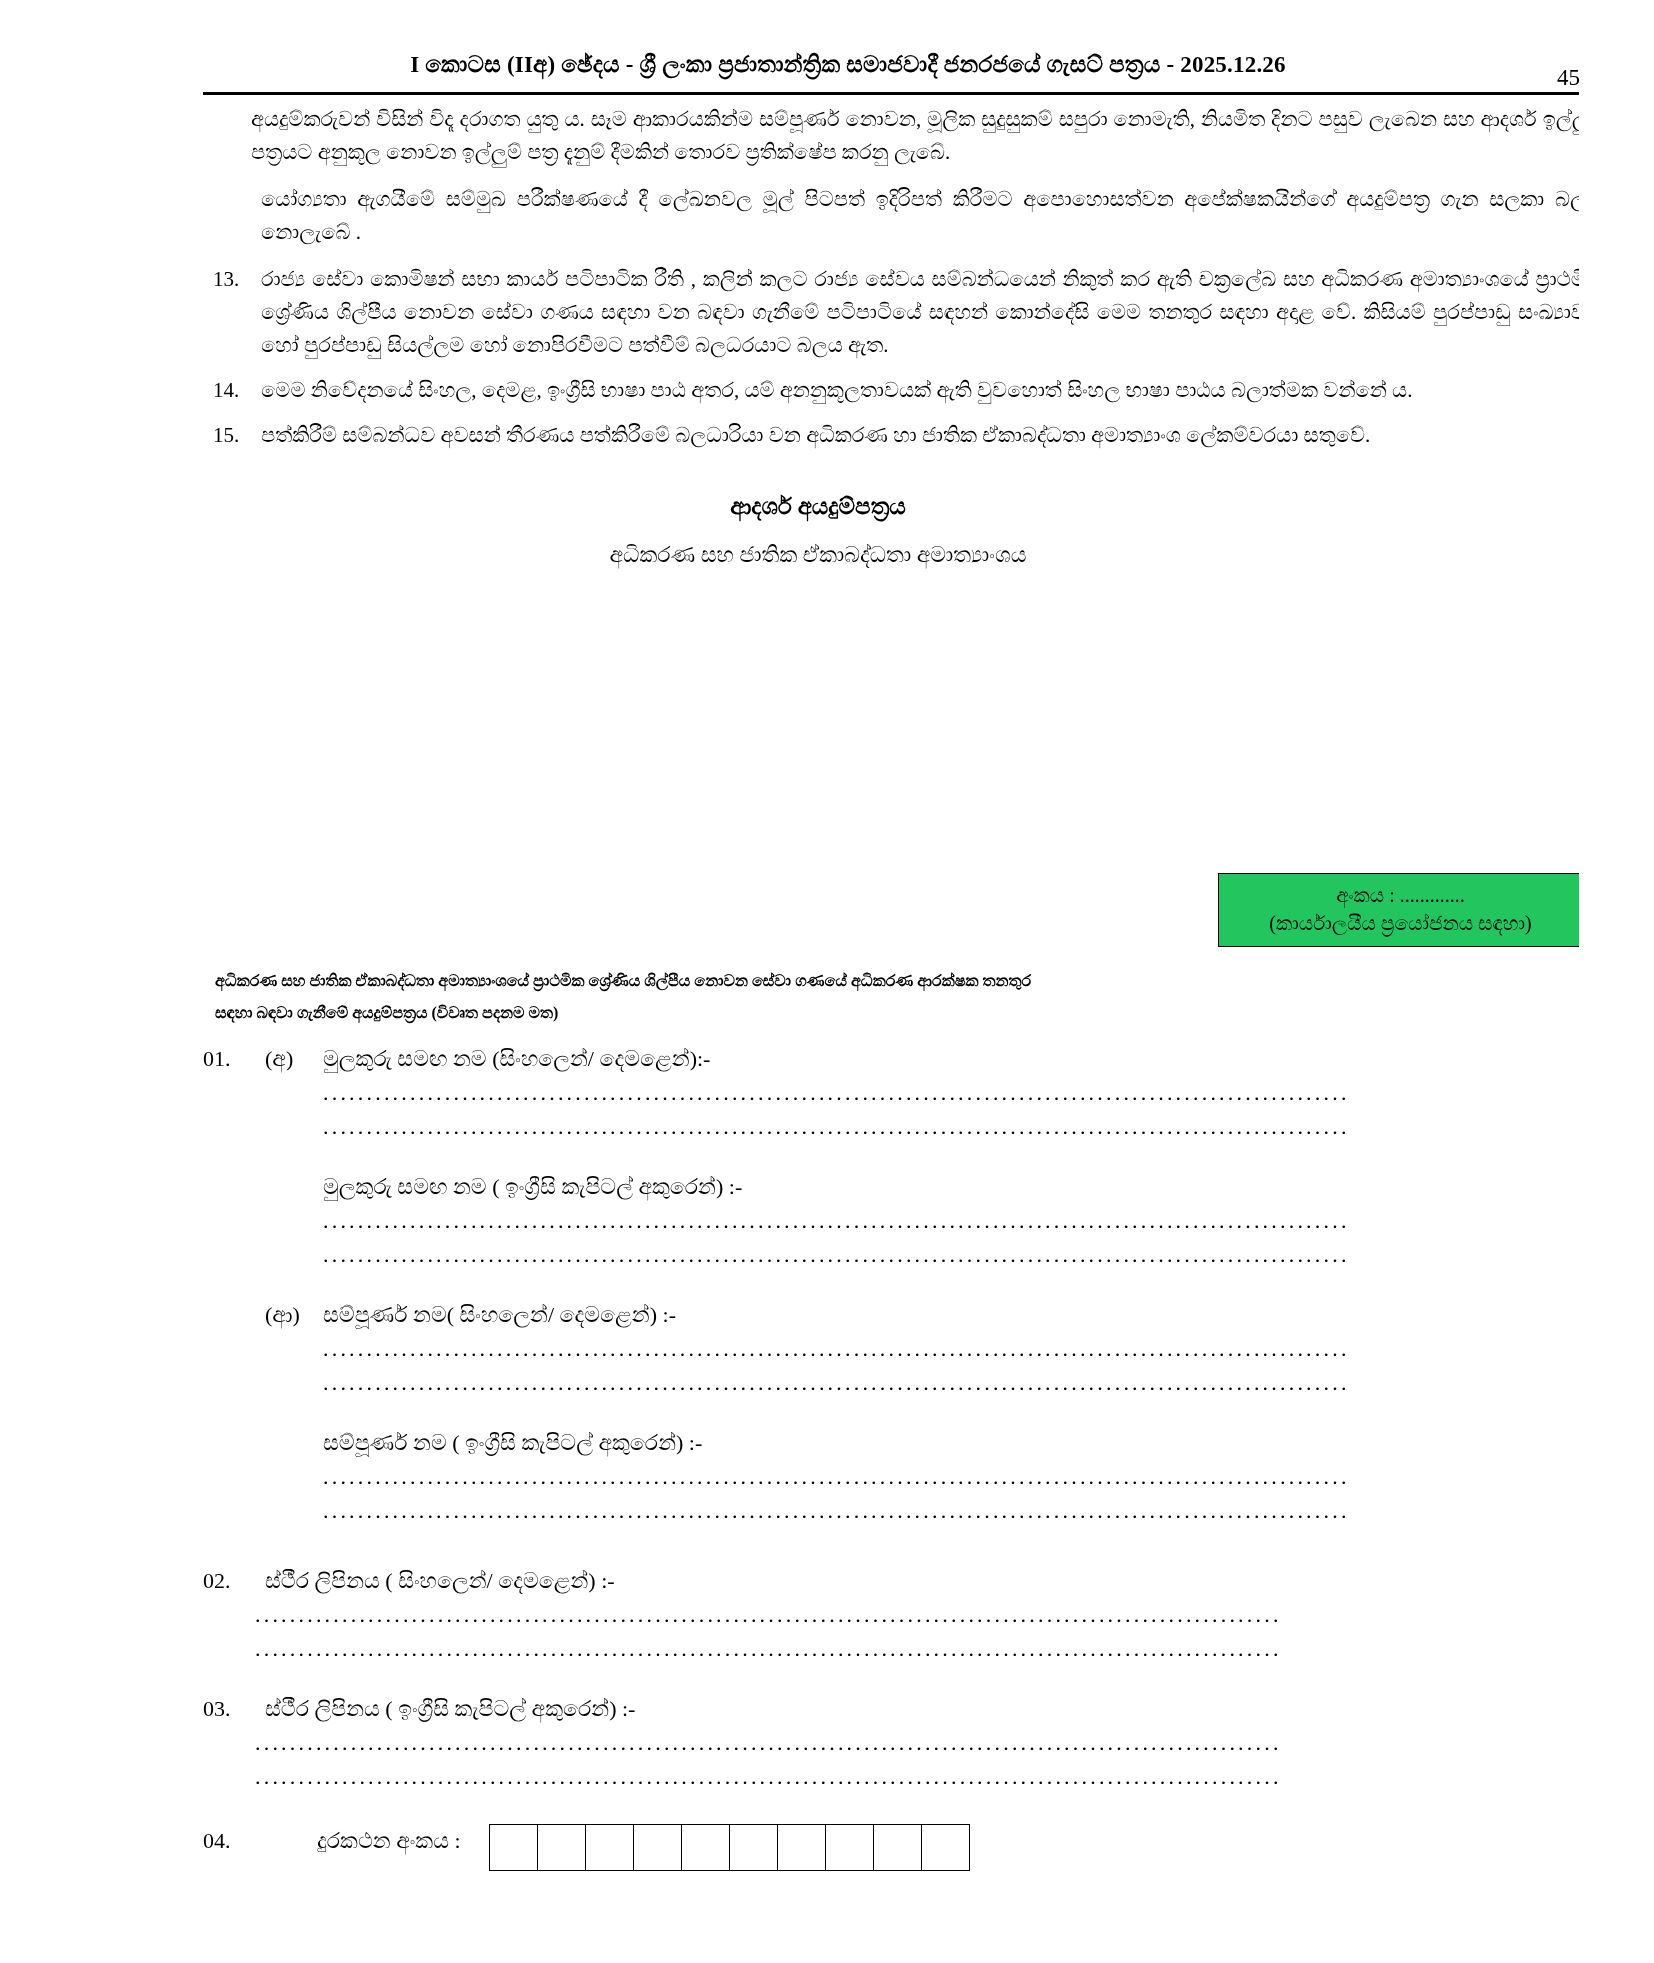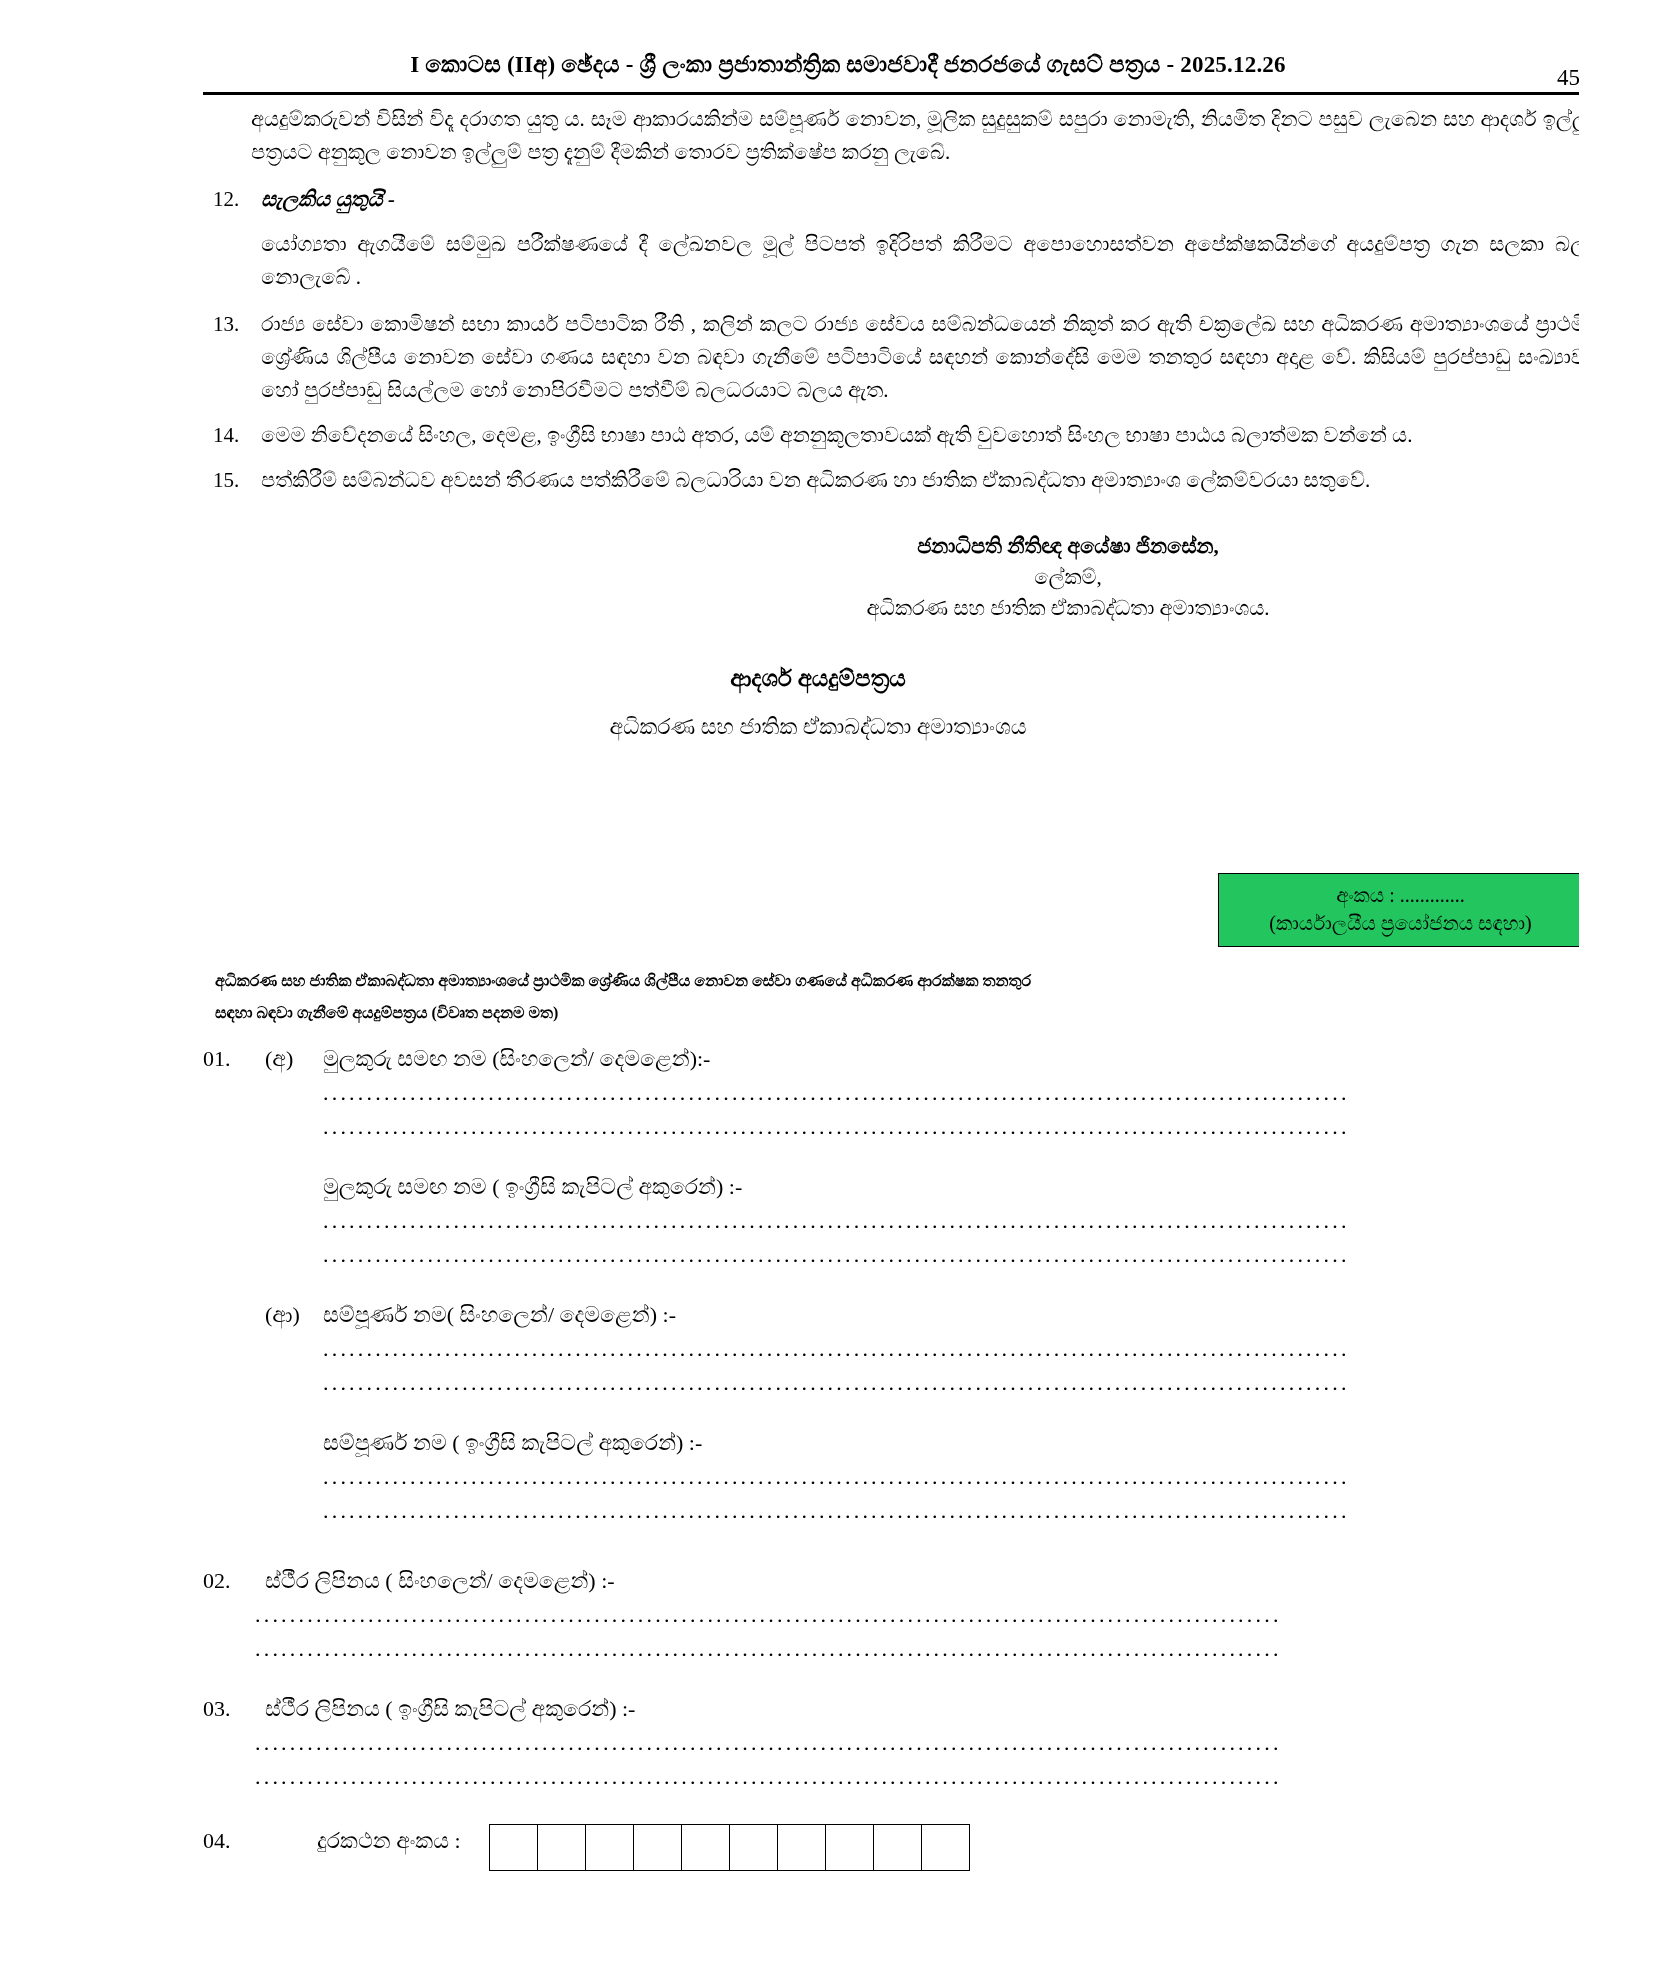--- a/index.html
+++ b/index.html
@@ -256,50 +256,39 @@
   <div class="header">
     <div class="header-title">I කොටස (IIඅ) ඡේදය - ශ්‍රී ලංකා ප්‍රජාතාන්ත්‍රික සමාජවාදී ජනරජයේ ගැසට් පත්‍රය - 2025.12.26</div>
     <div class="header-page-no">4569</div>
   </div>
   <div class="header-rule"></div>
 
   <div class="body-wrap">
 
     <div class="para indent-hang">අයදුම්කරුවන් විසින් විදෑ දරාගත යුතු ය. සෑම ආකාරයකින්ම සම්පූර්ණ නොවන, මූලික සුදුසුකම් සපුරා නොමැති, නියමිත දිනට පසුව ලැබෙන සහ ආදර්ශ ඉල්ලුම් පත්‍රයට අනුකූල නොවන ඉල්ලුම් පත්‍ර දැනුම් දීමකින් තොරව ප්‍රතික්ෂේප කරනු ලැබේ.</div>
 
-    <div class="clause">
-      <div class="clause-num">12.</div>
-      <div class="clause-body tight">
-        <span class="clause-heading">සැලකිය යුතුයි -</span>
-      </div>
-    </div>
     <div class="clause-sub">යෝග්‍යතා ඇගයීමේ සම්මුඛ පරීක්ෂණයේ දී ලේඛනවල මූල් පිටපත් ඉදිරිපත් කිරීමට අපොහොසත්වන අපේක්ෂකයින්ගේ අයදුම්පත්‍ර ගැන සලකා බලනු නොලැබේ .</div>
 
     <div class="gap-sm"></div>
 
     <div class="clause">
       <div class="clause-num">13.</div>
       <div class="clause-body">රාජ්‍ය සේවා කොමිෂන් සභා කාර්ය පටිපාටික රීති , කලින් කලට රාජ්‍ය සේවය සම්බන්ධයෙන් නිකුත් කර ඇති චක්‍රලේඛ සහ අධිකරණ අමාත්‍යාංශයේ ප්‍රාථමික ශ්‍රේණිය ශිල්පීය නොවන සේවා ගණය සඳහා වන බඳවා ගැනීමේ පටිපාටියේ සඳහන් කොන්දේසි මෙම තනතුර සඳහා අදාළ වේ. කිසියම් පුරප්පාඩු සංඛ්‍යාවක් හෝ පුරප්පාඩු සියල්ලම හෝ නොපිරවීමට පත්වීම් බලධරයාට බලය ඇත.</div>
     </div>
 
     <div class="clause">
       <div class="clause-num">14.</div>
       <div class="clause-body">මෙම නිවේදනයේ සිංහල, දෙමළ, ඉංග්‍රීසි භාෂා පාඨ අතර, යම් අනනුකූලතාවයක් ඇති වුවහොත් සිංහල භාෂා පාඨය බලාත්මක වන්නේ ය.</div>
     </div>
 
     <div class="clause">
       <div class="clause-num">15.</div>
       <div class="clause-body">පත්කිරීම් සම්බන්ධව අවසන් තීරණය පත්කිරීමේ බලධාරියා වන අධිකරණ හා ජාතික ඒකාබද්ධතා අමාත්‍යාංශ ලේකම්වරයා සතුවේ.</div>
     </div>
 
-    <div class="signature">
-      <div class="sig-line sig-name">ජනාධිපති නීතිඥ අයේෂා ජිනසේන,</div>
-      <div class="sig-line">ලේකම්,</div>
-      <div class="sig-line">අධිකරණ සහ ජාතික ඒකාබද්ධතා  අමාත්‍යාංශය.</div>
-    </div>
 
     <div class="form-title">ආදර්ශ අයදුම්පත්‍රය</div>
     <div class="form-ministry">අධිකරණ සහ ජාතික ඒකාබද්ධතා  අමාත්‍යාංශය</div>
 
   </div>
 
   <div class="office-box">
     <div class="ob-line">අංකය : .............</div>
     <div class="ob-line">(කාර්යාලයීය ප්‍රයෝජනය සඳහා)</div>
   </div>

